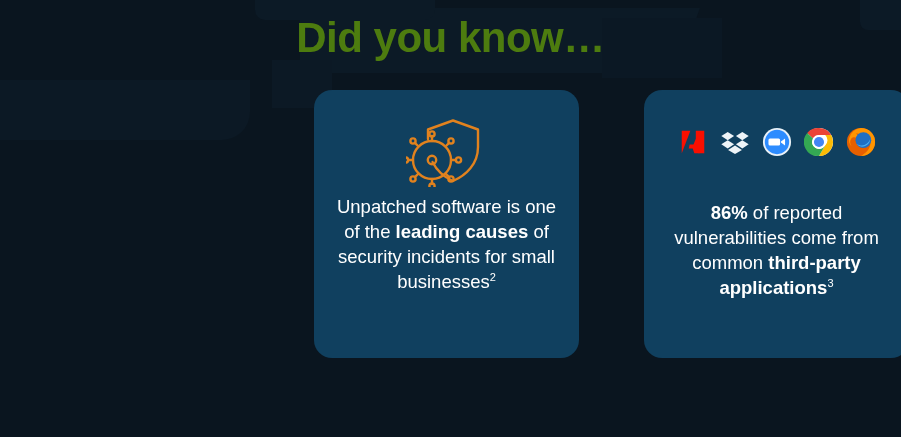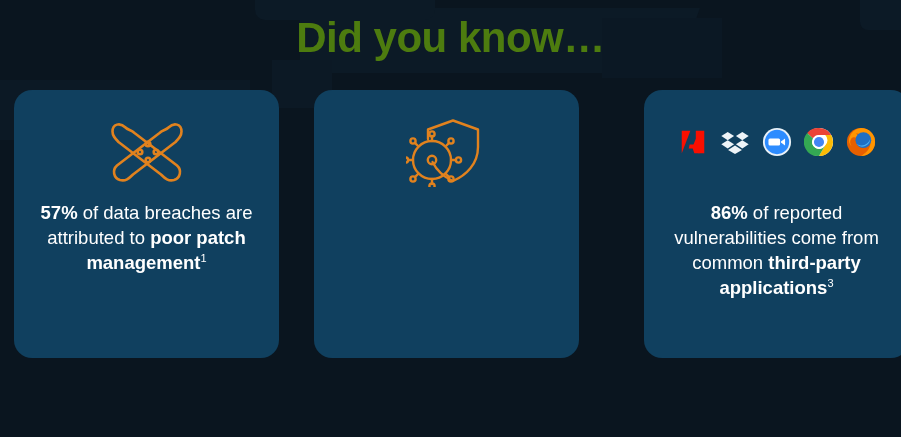--- a/index.html
+++ b/index.html
@@ -98,37 +98,20 @@
 
   <div class="bg-band"></div>
   <div class="bg-shape bg-blk-a"></div>
   <div class="bg-shape bg-blk-b"></div>
   <div class="bg-shape bg-blk-c"></div>
   <div class="bg-shape bg-blk-d"></div>
   <div class="bg-shape bg-blk-e"></div>
 
   <div id="title">Did you know…</div>
 
-  <div class="card" id="card-0">
-    <div class="icon-wrap">
-      <svg width="76" height="66" viewBox="0 0 76 66" fill="none">
-        <g stroke="#E1821E" stroke-width="2.6" fill="none" stroke-linejoin="round">
-          <path d="M16.5 8.5 C11 3 3.5 5 3.5 12.5 C3.5 17 6 19.5 9.5 23 L52 55.5 C56 59.5 59.5 62.5 65 61 C71.5 59 73 51 68 46.5 L25.5 14 C22 11 19 11 16.5 8.5 Z"></path>
-          <path d="M59.5 8.5 C65 3 72.5 5 72.5 12.5 C72.5 17 70 19.5 66.5 23 L24 55.5 C20 59.5 16.5 62.5 11 61 C4.5 59 3 51 8 46.5 L50.5 14 C54 11 57 11 59.5 8.5 Z"></path>
-          <circle cx="39" cy="25" r="2.3"></circle>
-          <circle cx="31" cy="33" r="2.3"></circle>
-          <circle cx="47" cy="33" r="2.3"></circle>
-          <circle cx="39" cy="41" r="2.3"></circle>
-        </g>
-      </svg>
-    </div>
-    <div class="card-text">
-      <b>57%</b><span> of data breaches are attributed to </span><b>poor patch management</b><sup>1</sup>
-    </div>
-  </div>
 
   <div class="card" id="card-1">
     <div class="icon-wrap">
       <svg width="82" height="70" viewBox="0 0 82 70" fill="none">
         <g stroke="#E1821E" stroke-width="2.4" fill="none" stroke-linejoin="round" stroke-linecap="round">
           <path d="M22 22 V12.5 L47 3.5 L72 12.5 V30 C72 47 60 58.5 47 64 C39 60.5 31 54 26.5 45"></path>
           <circle cx="26" cy="43" r="19"></circle>
           <circle cx="26" cy="43" r="4.2"></circle>
           <path d="M26 24 v-5"></path>
             <circle cx="26" cy="17" r="2.6"></circle>
@@ -141,20 +124,23 @@
           <path d="M26 62 v5"></path>
             <circle cx="26" cy="69" r="2.6"></circle>
           <path d="M12.5 56.5 l-3.6 3.6"></path>
             <circle cx="7" cy="62" r="2.6"></circle>
           <path d="M7 43 h-5"></path>
             <circle cx="-0.5" cy="43" r="2.6"></circle>
           <path d="M12.5 29.5 l-3.6 -3.6"></path>
             <circle cx="7" cy="24" r="2.6"></circle>
         </g>
       </svg>
+    </div>
+    <div class="card-text">
+      <span>Unpatched software is one of the </span><b>leading causes</b><span> of security incidents for small businesses</span><sup>2</sup>
     </div>
   </div>
 
   <div class="card" id="card-2">
     <div class="logo-row">
 
       <svg class="brand" viewBox="0 0 32 32">
         <path d="M4 4 h9.2 L4 28 Z" fill="#FA0F00"></path>
         <path d="M19 4 h9 v24 h-6.2 l-2.6-7.6 h-3.4 L19 12.6 Z" fill="#FA0F00"></path>
         <path d="M12.4 18.6 h7.6 L23 28 h-5.6 l-1.7-5 h-4.3 Z" fill="#FA0F00"></path>

